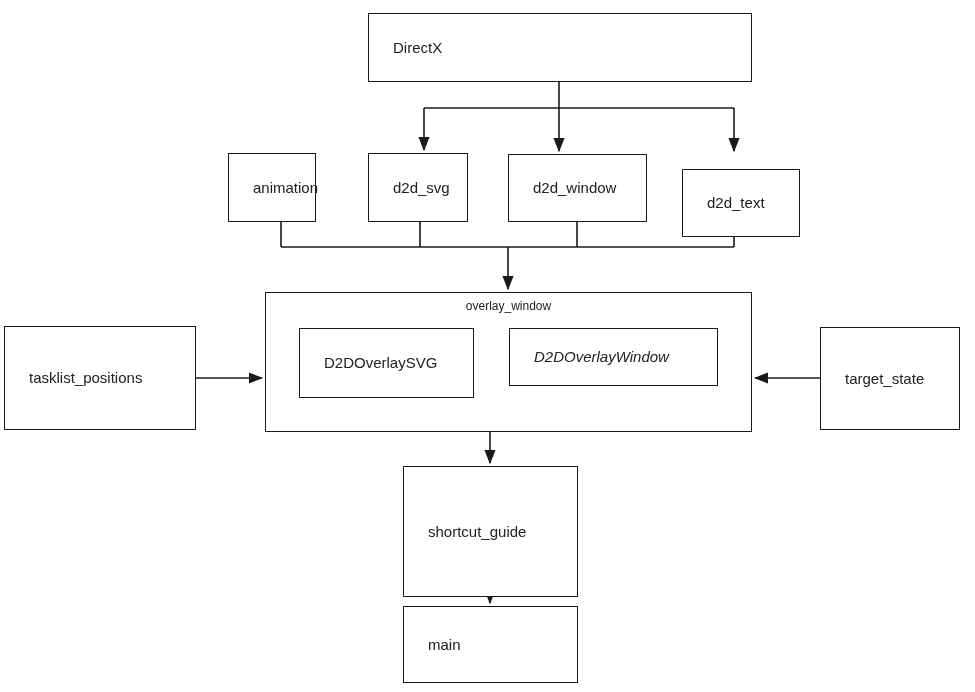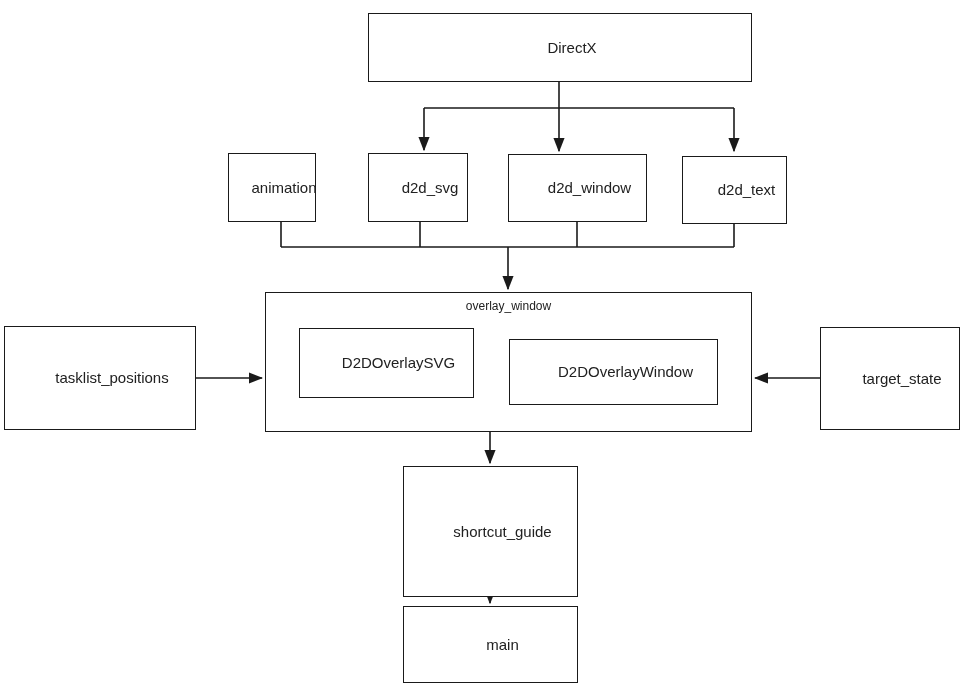--- a/index.html
+++ b/index.html
@@ -23,21 +23,21 @@
     width: 975px;
     height: 692px;
   }
   .node {
     position: absolute;
     box-sizing: border-box;
     border: 1.6px solid #1a1a1a;
     background: #ffffff;
     display: flex;
     align-items: center;
-    justify-content: center;
+    justify-content: flex-start;
     font-size: 15px;
     line-height: 1.2;
     text-align: center;
     white-space: nowrap;
     padding-left: 24px;
   }
   .container-node {
     position: absolute;
     box-sizing: border-box;
     border: 1.6px solid #1a1a1a;
@@ -51,24 +51,24 @@
     text-align: center;
     font-size: 12px;
     white-space: nowrap;
   }
 
   
   #node-directx            { left: 368px; top: 13px;  width: 384px; height: 69px; }
   #node-animation          { left: 228px; top: 153px; width: 88px; height: 69px; }
   #node-d2d-svg            { left: 368px; top: 153px; width: 100px; height: 69px; }
   #node-d2d-window         { left: 508px; top: 154px; width: 139px; height: 68px; }
-  #node-d2d-text           { left: 682px; top: 156px; width: 105px; height: 68px; }
+  #node-d2d-text           { left: 682px; top: 169px; width: 118px; height: 68px; }
   #node-overlay-window     { left: 265px; top: 292px; width: 487px; height: 140px; }
   #node-d2d-overlay-svg    { left: 33px;  top: 35px;  width: 175px; height: 70px; position: absolute; }
-  #node-d2d-overlay-window { left: 243px; top: 46px;  width: 209px; height: 66px; position: absolute; }
+  #node-d2d-overlay-window { left: 243px; top: 35px;  width: 209px; height: 58px; position: absolute; font-style: italic; }
   #node-tasklist-positions { left: 4px;  top: 326px; width: 192px; height: 104px; }
   #node-target-state       { left: 820px; top: 327px; width: 140px; height: 103px; }
   #node-shortcut-guide     { left: 403px; top: 466px; width: 175px; height: 131px; }
   #node-main               { left: 403px; top: 606px; width: 175px; height: 77px; }
 </style>
 </head>
 <body>
 
 <div id="canvas">
 

